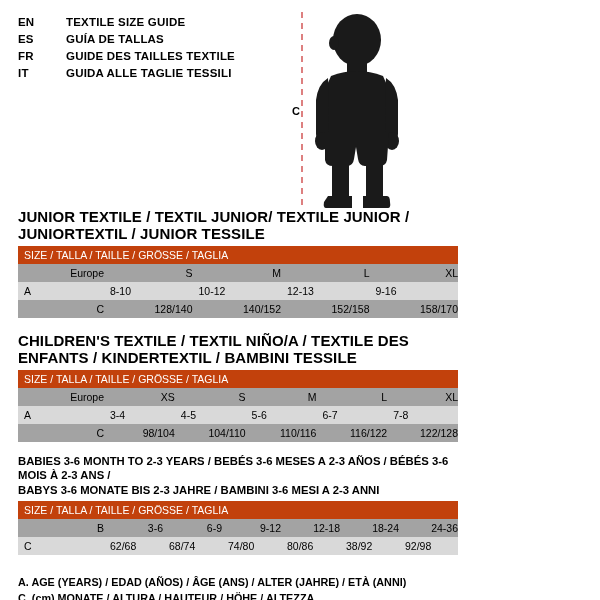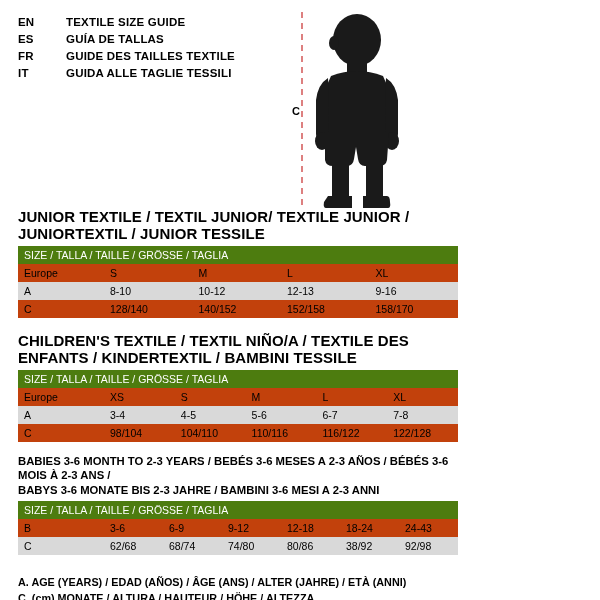--- a/index.html
+++ b/index.html
@@ -81,31 +81,32 @@
     border-collapse: collapse;
     width: 100%;
     table-layout: fixed;
   }
   table.size td {
     font-size: 10.5px;
     padding: 3px 0 3px 6px;
     vertical-align: middle;
   }
   tr.hdr td {
-    background: #4d7c0f;
+    background: #c2410c;
     color: #ffffff;
     font-weight: normal;
     font-size: 10.5px;
     padding: 3px 0 3px 6px;
   }
   tr.shade td {
     background: #d9d9d9;
   }
   tr.plain td {
-    background: #c2410c;
+    background: #a3a3a3;
+    text-align: right;
   }
   .col-first {
     width: 86px;
   }
 
   
   .footnotes {
     margin-top: 20px;
   }
   .footnotes div {
@@ -273,21 +274,21 @@
           <tr class="hdr">
         <td colspan="7">SIZE / TALLA / TAILLE / GRÖSSE / TAGLIA</td>
       </tr>
       <tr class="plain">
         <td>B</td>
         <td>3-6</td>
         <td>6-9</td>
         <td>9-12</td>
         <td>12-18</td>
         <td>18-24</td>
-        <td>24-43</td>
+        <td>24-36</td>
       </tr>
       <tr class="shade">
         <td>C</td>
         <td>62/68</td>
         <td>68/74</td>
         <td>74/80</td>
         <td>80/86</td>
         <td>38/92</td>
         <td>92/98</td>
       </tr>

